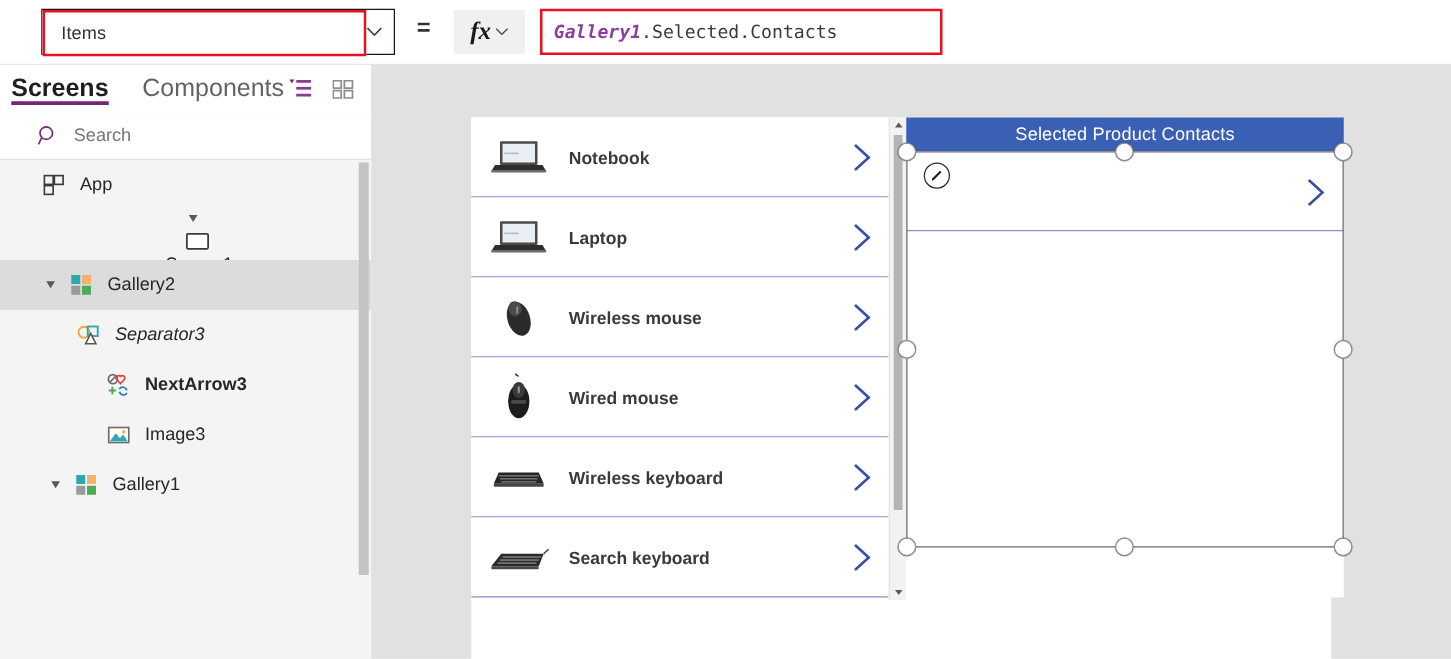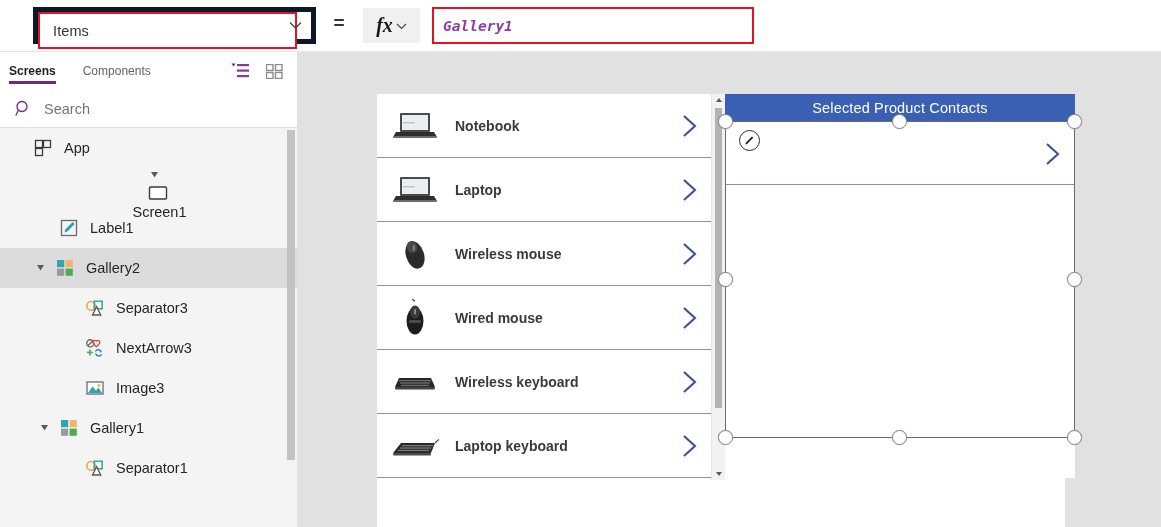--- a/index.html
+++ b/index.html
@@ -14,21 +14,21 @@
   #formula-bar {
     position: absolute; left: 0; top: 0;
     width: 1161px; height: 52px;
     background: #ffffff;
     border-bottom: 1px solid #e6e6e6;
   }
   #prop-selector {
     position: absolute; left: 33px; top: 7px;
     width: 283px; height: 37px;
     background: #ffffff;
-    border: 5px solid #0f172a;
+    border: 1px solid #0f172a;
     display: flex; align-items: center;
   }
   #prop-box {
     position: absolute; left: 0px; top: 0px;
     width: 259px; height: 37px;
     border: 2px solid #e81123;
     background: #ffffff;
     display: flex; align-items: center;
   }
   #prop-value {
@@ -84,21 +84,21 @@
   #sidebar-tabs {
     position: absolute; left: 0; top: 0;
     width: 297px; height: 38px;
     background: #ffffff;
     display: flex; align-items: center;
   }
   .tab {
     position: relative;
     height: 38px;
     display: flex; align-items: center;
-    font-size: 12px;
+    font-size: 20px;
     cursor: default;
   }
   #tab-screens {
     margin-left: 9px;
     color: #1f1f1f; font-weight: bold;
   }
   #tab-screens::after {
     content: ""; position: absolute;
     left: 0; bottom: 6px; width: 100%; height: 3px;
     background: #742774;
@@ -113,21 +113,21 @@
   }
   #grid-view-icon {
     position: absolute; left: 266px; top: 12px;
     width: 17px; height: 15px;
   }
   #search-row {
     position: absolute; left: 0; top: 38px;
     width: 297px; height: 38px;
     background: #ffffff;
     border-bottom: 1px solid #e2e2e2;
-    display: flex; align-items: center;
+    display: flex; align-items: center; padding-left: 15px;
   }
   #search-icon { margin-left: 15px; width: 17px; height: 17px; }
   #search-placeholder {
     margin-left: 12px;
     font-size: 14.5px; color: #767676;
   }
   #tree {
     position: absolute; left: 0; top: 76px;
     width: 297px; height: 399px;
     background: #f4f4f4;
@@ -315,20 +315,21 @@
     <span id="fx-glyph">fx</span>
     <span id="fx-chevron">
       <svg width="11" height="7" viewBox="0 0 11 7">
         <path d="M1 1 L5.5 5.5 L10 1" stroke="#444" stroke-width="1.1" fill="none"></path>
       </svg>
     </span>
   </div>
 
   <div id="formula-input">
     <span class="tok-ident">Gallery1</span>
+      <span class="tok-plain">.Selected.Contacts</span>
   </div>
 </div>
 
 <div id="sidebar">
 
   <div id="sidebar-tabs">
     <div class="tab" id="tab-screens">Screens</div>
     <div class="tab" id="tab-components">Components</div>
 
     <span id="tree-view-icon">
@@ -376,57 +377,46 @@
         <span class="tw"><svg width="14" height="14" viewBox="0 0 14 14">
             <path d="M3 4 L10 4 L6.5 9.5 Z" fill="#5a5a5a"></path>
           </svg></span>
         <span class="ticon" style="margin-left: 6px;">
           <svg width="20" height="20" viewBox="0 0 20 20">
             <rect x="1.5" y="4" width="17" height="12" rx="1" fill="#ffffff" stroke="#3a3a3a" stroke-width="1.4"></rect>
           </svg>
         </span>
         <span class="tlabel">Screen1</span>
       </div>
-      <div class="tree-item" style="padding-left: 38px;">
-        <span class="tw"></span>
-        <span class="ticon" style="margin-left: 6px;">
-          <svg width="20" height="20" viewBox="0 0 20 20">
-            <rect x="2.5" y="2.5" width="15" height="15" fill="none" stroke="#6b6b6b" stroke-width="1.3"></rect>
-            <path d="M5.5 14.5 L6.2 11.5 L14 3.8 L16 5.8 L8.3 13.6 Z" fill="#2aa5a8"></path>
-            <path d="M14 3.8 L16 5.8" stroke="#ffffff" stroke-width="0.9"></path>
-          </svg>
-        </span>
-        <span class="tlabel">Label1</span>
-      </div>
       <div class="tree-item selected" style="padding-left: 34px;">
         <span class="tw"><svg width="14" height="14" viewBox="0 0 14 14">
             <path d="M3 4 L10 4 L6.5 9.5 Z" fill="#5a5a5a"></path>
           </svg></span>
         <span class="ticon" style="margin-left: 6px;">
           <svg width="20" height="20" viewBox="0 0 20 20">
             <rect x="2" y="2" width="7.2" height="7.2" fill="#2aaaae"></rect>
             <rect x="10.6" y="2" width="7.2" height="7.2" fill="#f6b26b"></rect>
             <rect x="2" y="10.6" width="7.2" height="7.2" fill="#9a9a9a"></rect>
             <rect x="10.6" y="10.6" width="7.2" height="7.2" fill="#4eab55"></rect>
           </svg>
         </span>
         <span class="tlabel">Gallery2</span>
       </div>
-      <div class="tree-item" style="padding-left: 64px;">
+      <div class="tree-item" style="padding-left: 40px; font-style: italic;">
         <span class="tw"></span>
         <span class="ticon" style="margin-left: 6px;">
           <svg width="20" height="20" viewBox="0 0 20 20">
             <circle cx="6.2" cy="7.8" r="4.4" fill="none" stroke="#f0a830" stroke-width="1.5"></circle>
             <rect x="9.2" y="3.2" width="8" height="7.6" fill="none" stroke="#2aaaae" stroke-width="1.5"></rect>
             <path d="M7.5 17 L11.6 8.8 L15.7 17 Z" fill="#ffffff" stroke="#555" stroke-width="1.3"></path>
           </svg>
         </span>
         <span class="tlabel">Separator3</span>
       </div>
-      <div class="tree-item" style="padding-left: 64px;">
+      <div class="tree-item" style="padding-left: 64px; font-weight: bold;">
         <span class="tw"></span>
         <span class="ticon" style="margin-left: 6px;">
           <svg width="20" height="20" viewBox="0 0 20 20">
             <circle cx="5.3" cy="5.3" r="3.6" fill="none" stroke="#6b6b6b" stroke-width="1.4"></circle>
             <line x1="2.8" y1="7.8" x2="7.8" y2="2.8" stroke="#6b6b6b" stroke-width="1.4"></line>
             <path d="M14.4 3.1 a2.1 2.1 0 0 0-3 0 a2.1 2.1 0 0 0-3 0 a2.3 2.3 0 0 0 .35 3l2.65 2.7 l2.65-2.7 a2.3 2.3 0 0 0 .35-3z" fill="none" stroke="#e8423f" stroke-width="1.3"></path>
             <line x1="4.9" y1="11.4" x2="4.9" y2="17.4" stroke="#4eab55" stroke-width="1.6"></line>
             <line x1="1.9" y1="14.4" x2="7.9" y2="14.4" stroke="#4eab55" stroke-width="1.6"></line>
             <path d="M10.4 13.3 a3.3 3.3 0 0 1 6 1" fill="none" stroke="#2a7fb8" stroke-width="1.4"></path>
             <path d="M16.6 16.4 a3.3 3.3 0 0 1-6-1" fill="none" stroke="#2a7fb8" stroke-width="1.4"></path>
@@ -451,31 +441,20 @@
           </svg></span>
         <span class="ticon" style="margin-left: 6px;">
           <svg width="20" height="20" viewBox="0 0 20 20">
             <rect x="2" y="2" width="7.2" height="7.2" fill="#2aaaae"></rect>
             <rect x="10.6" y="2" width="7.2" height="7.2" fill="#f6b26b"></rect>
             <rect x="2" y="10.6" width="7.2" height="7.2" fill="#9a9a9a"></rect>
             <rect x="10.6" y="10.6" width="7.2" height="7.2" fill="#4eab55"></rect>
           </svg>
         </span>
         <span class="tlabel">Gallery1</span>
-      </div>
-      <div class="tree-item" style="padding-left: 64px;">
-        <span class="tw"></span>
-        <span class="ticon" style="margin-left: 6px;">
-          <svg width="20" height="20" viewBox="0 0 20 20">
-            <circle cx="6.2" cy="7.8" r="4.4" fill="none" stroke="#f0a830" stroke-width="1.5"></circle>
-            <rect x="9.2" y="3.2" width="8" height="7.6" fill="none" stroke="#2aaaae" stroke-width="1.5"></rect>
-            <path d="M7.5 17 L11.6 8.8 L15.7 17 Z" fill="#ffffff" stroke="#555" stroke-width="1.3"></path>
-          </svg>
-        </span>
-        <span class="tlabel">Separator1</span>
       </div>
     </div>
 
   <div id="sidebar-scrollbar">
     <div id="sidebar-thumb"></div>
   </div>
 </div>
 
 <div id="canvas">
   <div id="app-screen">
@@ -558,21 +537,21 @@
           <span class="product-thumb">
             <svg width="56" height="42" viewBox="0 0 56 42">
               <path d="M6 28 L44 28 L48 18 L14 18 Z" fill="#2a2a2a"></path>
               <rect x="15" y="20" width="31" height="1.3" fill="#7a7a7a"></rect>
               <rect x="13" y="22.4" width="31" height="1.3" fill="#7a7a7a"></rect>
               <rect x="11" y="24.8" width="31" height="1.3" fill="#7a7a7a"></rect>
               <path d="M48 18 C50 16 51 15 52 14.5" stroke="#3a3a3a" stroke-width="1.2" fill="none"></path>
               <rect x="6" y="28" width="38" height="2.4" rx="1" fill="#4a4a4a"></rect>
             </svg>
           </span>
-          <span class="product-name regular">Laptop keyboard</span>
+          <span class="product-name regular">Search keyboard</span>
           <span class="row-chevron"><svg width="20" height="26" viewBox="0 0 20 26">
               <path d="M4 3 L15 13 L4 23" stroke="#3b4f9e" stroke-width="2.1" fill="none"></path>
             </svg></span>
         </div>
       </div>
 
     <div id="product-scrollbar">
       <span class="sb-arrow" id="sb-arrow-up"></span>
       <div id="product-thumb-bar"></div>
       <span class="sb-arrow" id="sb-arrow-down"></span>

